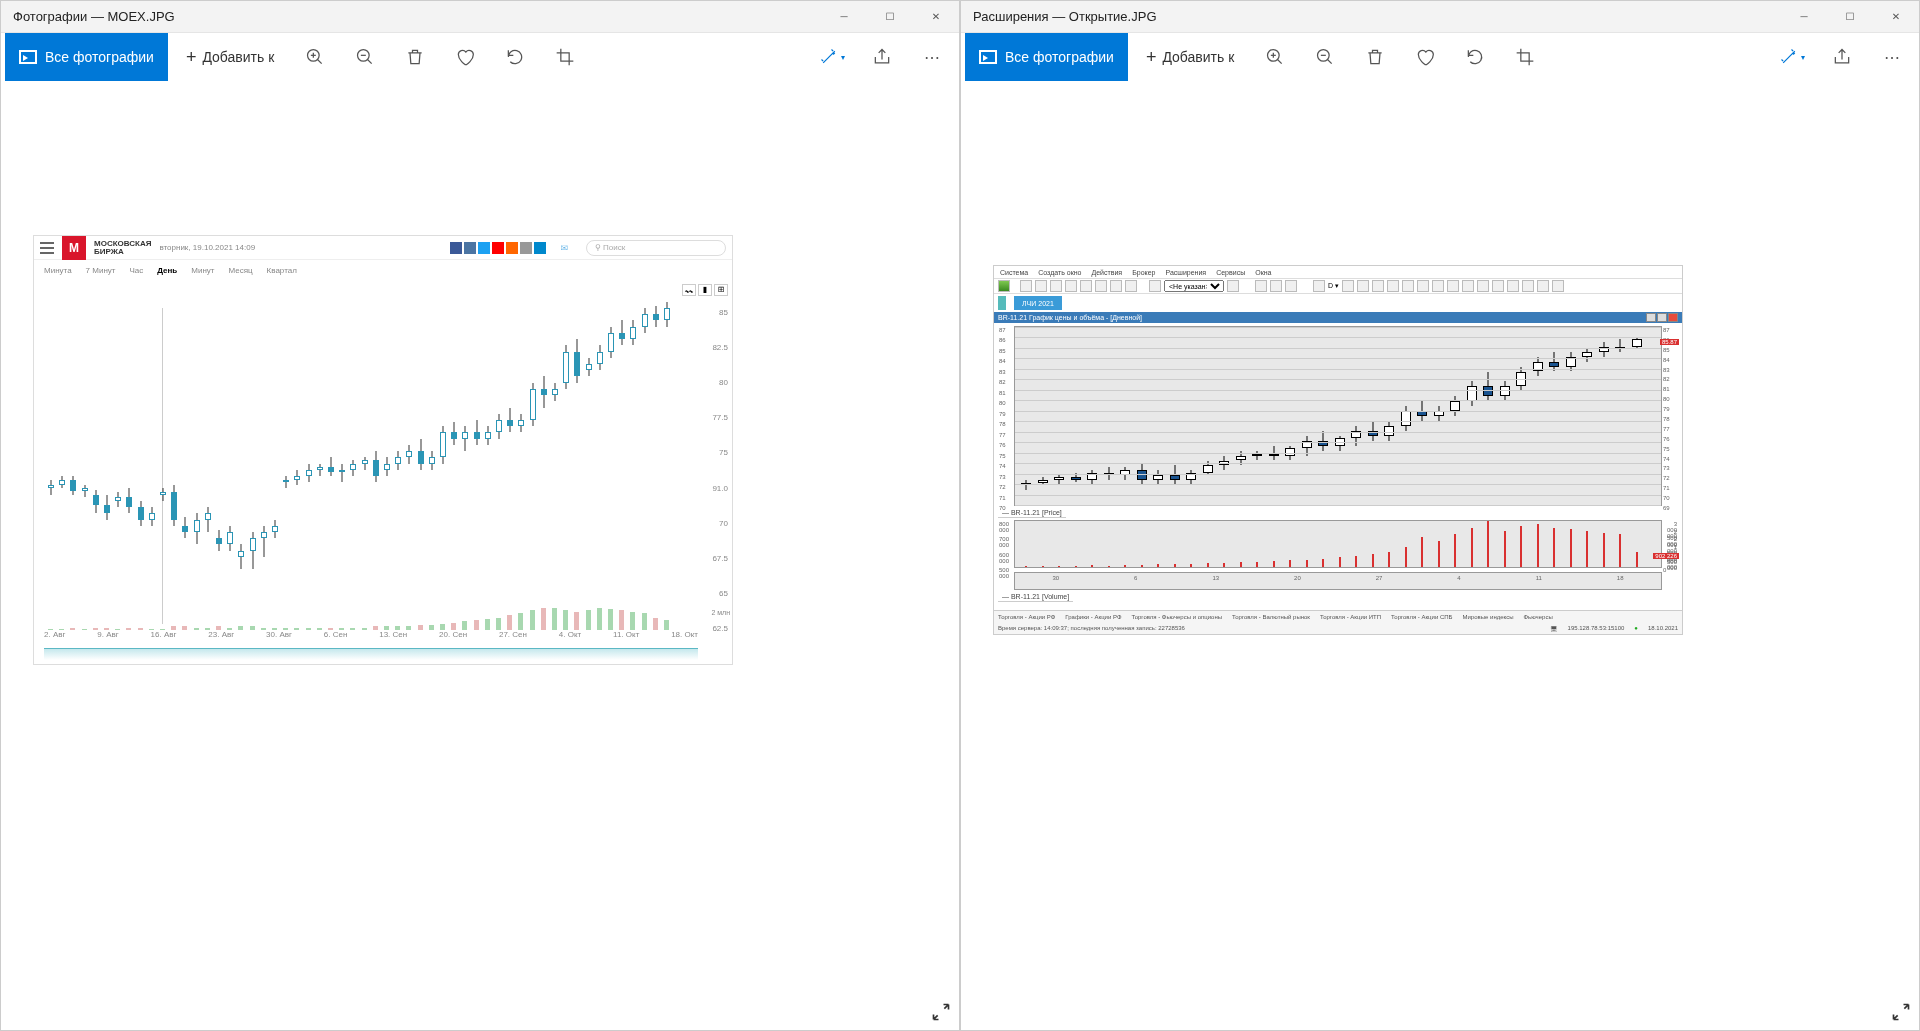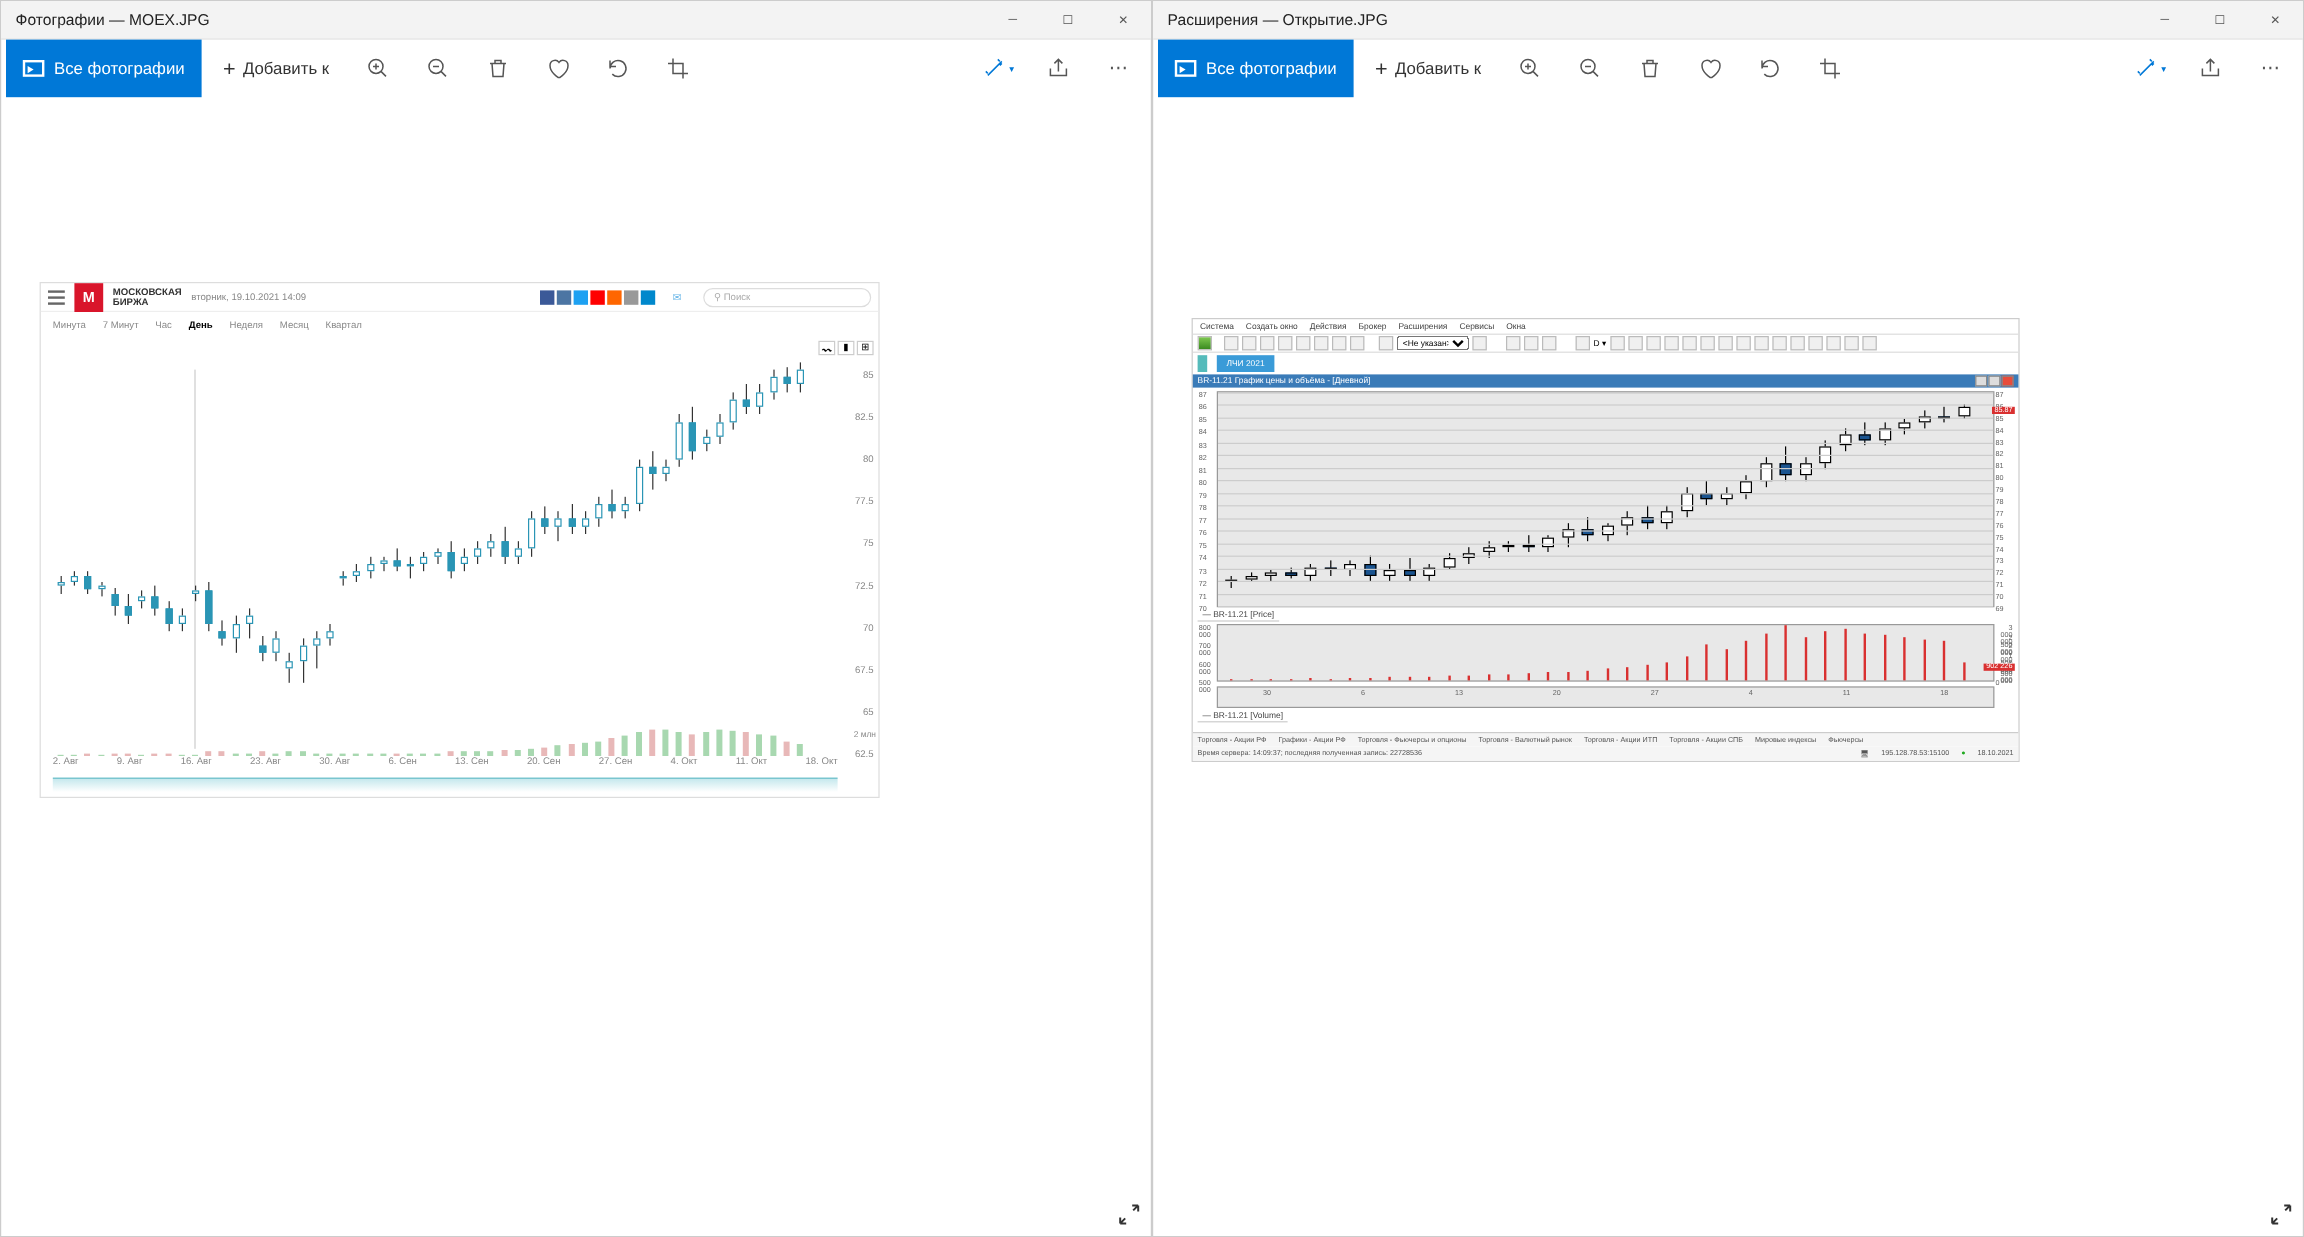--- a/index.html
+++ b/index.html
@@ -252,33 +252,33 @@
         <div class="moex-search">
           <span>⚲</span>&nbsp;
           <span>Поиск</span>
         </div>
       </div>
       <div class="moex-tabs" id="moex-tabs">
           <span>Минута</span>
           <span>7 Минут</span>
           <span>Час</span>
           <span class="active">День</span>
-          <span>Неделя</span>
+          <span>Минут</span>
           <span>Месяц</span>
           <span>Квартал</span>
         </div>
       <div class="chart-area" id="moex-chart">
         <div style="position:absolute;left:118px;top:0;bottom:0;border-left:1px solid #ccc"></div>
         <div class="y-axis" id="moex-yaxis">
             <div style="top: 0%;">85</div>
             <div style="top: 11.1111%;">82.5</div>
             <div style="top: 22.2222%;">80</div>
             <div style="top: 33.3333%;">77.5</div>
             <div style="top: 44.4444%;">75</div>
-            <div style="top: 55.5556%;">72.5</div>
+            <div style="top: 55.5556%;">91.0</div>
             <div style="top: 66.6667%;">70</div>
             <div style="top: 77.7778%;">67.5</div>
             <div style="top: 88.8889%;">65</div>
             <div style="top: 100%;">62.5</div>
           </div>
       <div class="candle up" style="left: 4px;">
             <div class="wick" style="top: 171.733px; height: 14.9333px;"></div>
             <div class="body" style="top: 176.711px; height: 3.73333px;"></div>
           </div>
           <div class="candle up" style="left: 15.2px;">

